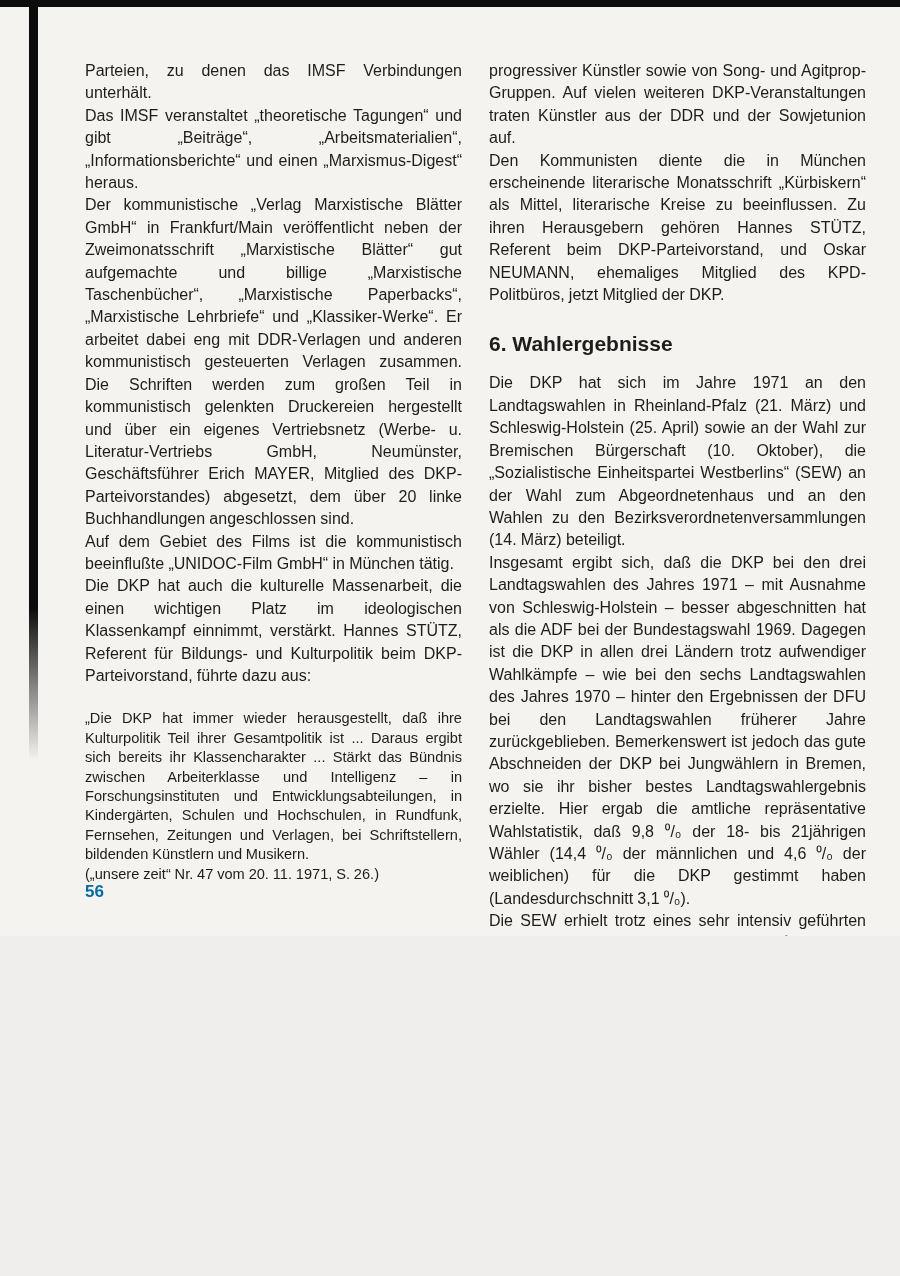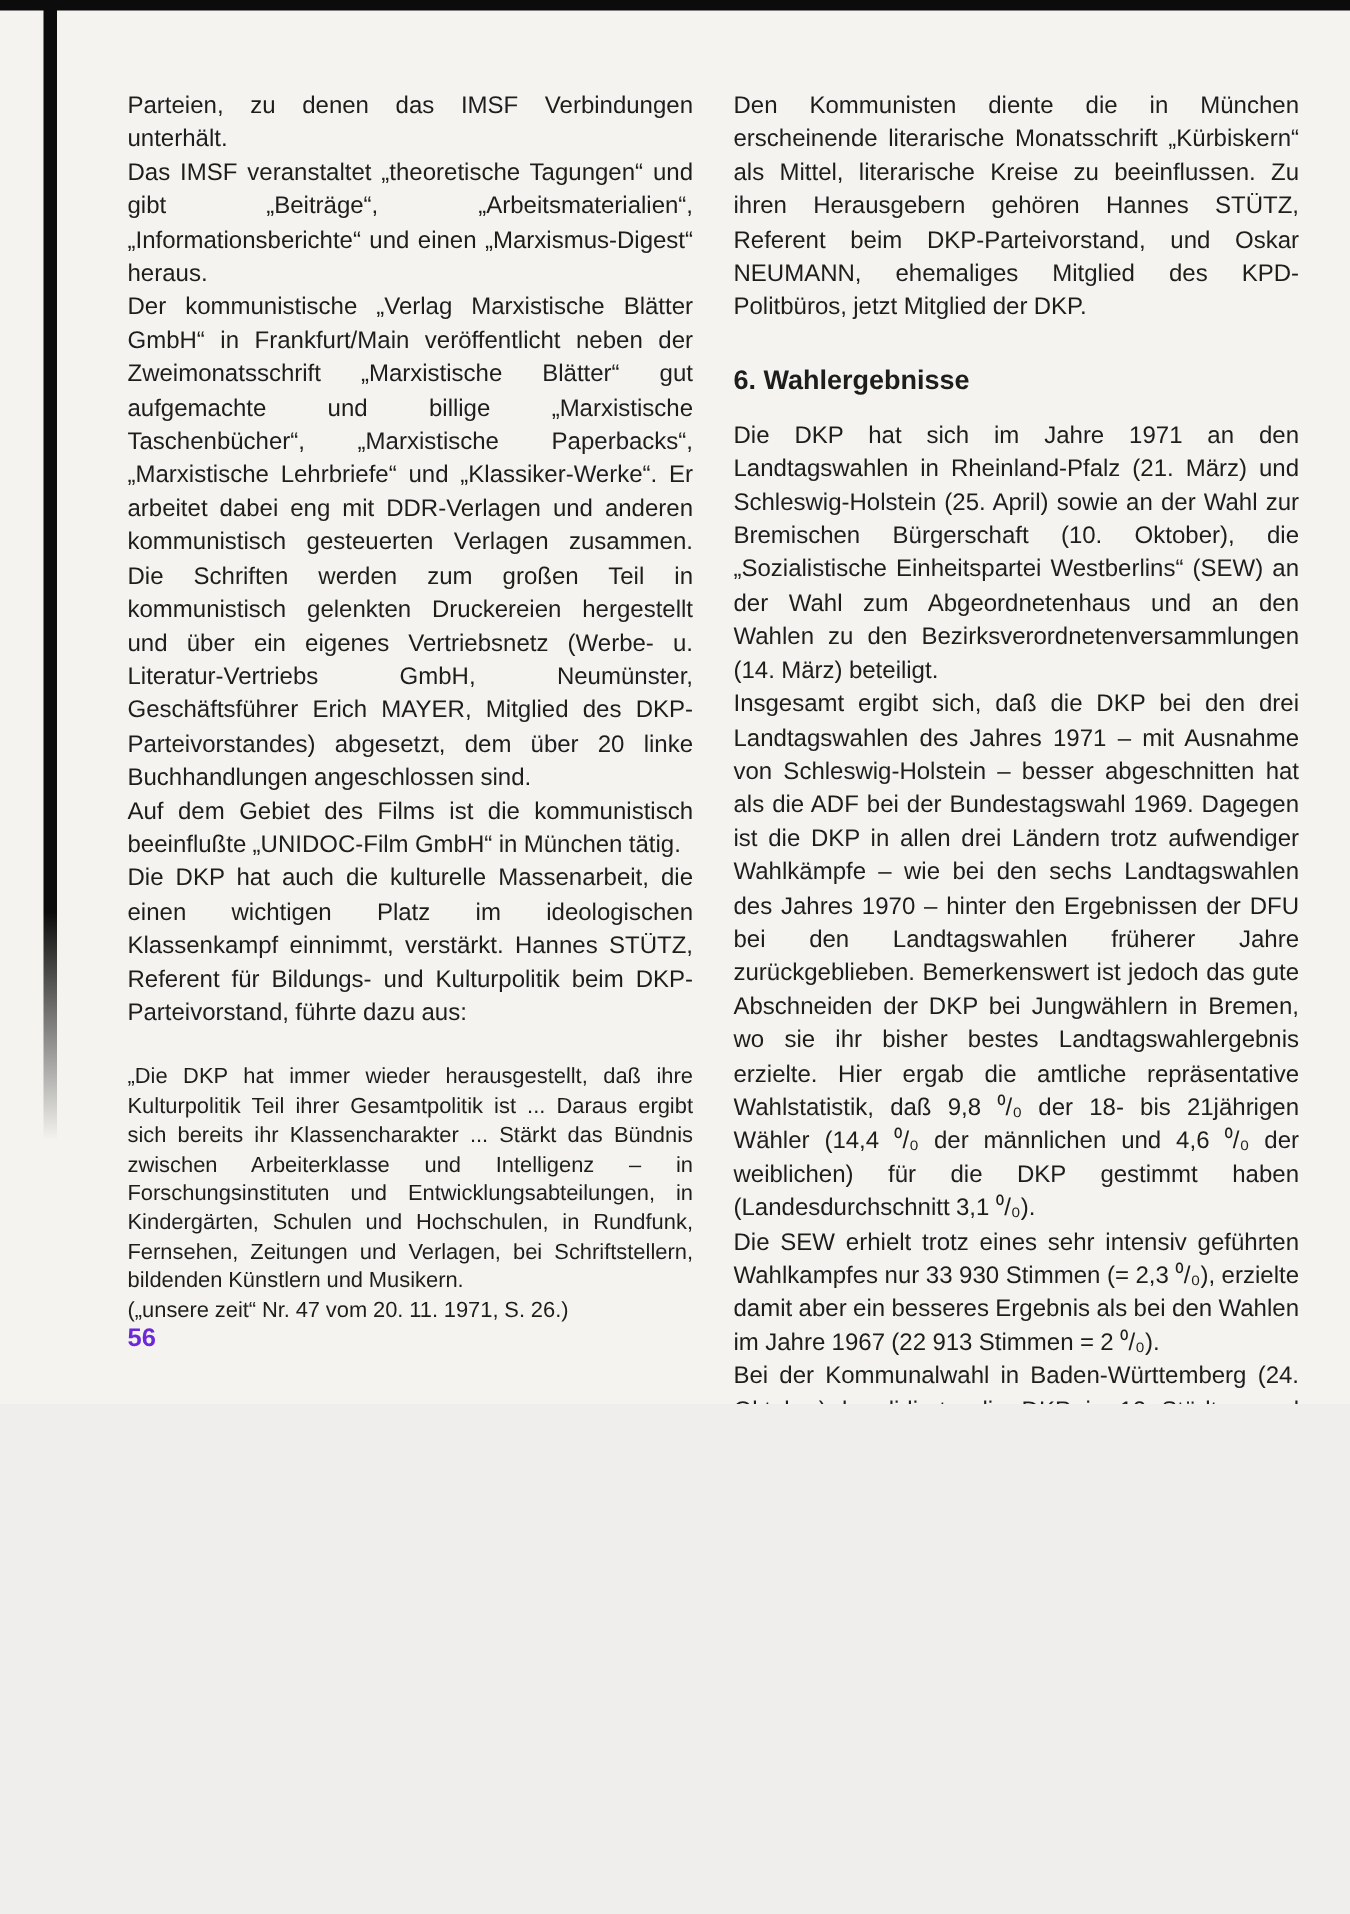--- a/index.html
+++ b/index.html
@@ -61,33 +61,33 @@
   }
 
   p.quote {
     font-size: 14.6px;
     line-height: 19.4px;
   }
 
   .gap-before { margin-top: 22px; }
 
   h2.heading {
-    font-size: 18px;
+    font-size: 21px;
     font-weight: bold;
     margin: 26px 0 16px 0;
     text-align: left;
   }
 
   .page-number {
     position: absolute;
     left: 85px;
     bottom: 34px;
     font-size: 17px;
     font-weight: bold;
-    color: #6d28d9;
+    color: #0369a1;
   }
 </style>
 </head>
 <body>
 
 <div class="page">
 
   <div class="artifact-top"></div>
   <div class="artifact-left"></div>
 
@@ -97,20 +97,21 @@
       <p class="body">Parteien, zu denen das IMSF Verbindungen unterhält.</p>
       <p class="body">Das IMSF veranstaltet „theoretische Tagungen“ und gibt „Beiträge“, „Arbeitsmaterialien“, „Informationsberichte“ und einen „Marxismus-Digest“ heraus.</p>
       <p class="body">Der kommunistische „Verlag Marxistische Blätter GmbH“ in Frankfurt/Main veröffentlicht neben der Zweimonatsschrift „Marxistische Blätter“ gut aufgemachte und billige „Marxistische Taschenbücher“, „Marxistische Paperbacks“, „Marxistische Lehrbriefe“ und „Klassiker-Werke“. Er arbeitet dabei eng mit DDR-Verlagen und anderen kommunistisch gesteuerten Verlagen zusammen. Die Schriften werden zum großen Teil in kommunistisch gelenkten Druckereien hergestellt und über ein eigenes Vertriebsnetz (Werbe- u. Literatur-Vertriebs GmbH, Neumünster, Geschäftsführer Erich MAYER, Mitglied des DKP-Parteivorstandes) abgesetzt, dem über 20 linke Buchhandlungen angeschlossen sind.</p>
       <p class="body">Auf dem Gebiet des Films ist die kommunistisch beeinflußte „UNIDOC-Film GmbH“ in München tätig.</p>
       <p class="body">Die DKP hat auch die kulturelle Massenarbeit, die einen wichtigen Platz im ideologischen Klassenkampf einnimmt, verstärkt. Hannes STÜTZ, Referent für Bildungs- und Kulturpolitik beim DKP-Parteivorstand, führte dazu aus:</p>
       <p class="quote gap-before">„Die DKP hat immer wieder herausgestellt, daß ihre Kulturpolitik Teil ihrer Gesamtpolitik ist ... Daraus ergibt sich bereits ihr Klassencharakter ... Stärkt das Bündnis zwischen Arbeiterklasse und Intelligenz – in Forschungsinstituten und Entwicklungsabteilungen, in Kindergärten, Schulen und Hochschulen, in Rundfunk, Fernsehen, Zeitungen und Verlagen, bei Schriftstellern, bildenden Künstlern und Musikern.</p>
       <p class="quote">(„unsere zeit“ Nr. 47 vom 20. 11. 1971, S. 26.)</p>
     </section>
 
     <section class="col">
+      <p class="body">progressiver Künstler sowie von Song- und Agitprop-Gruppen. Auf vielen weiteren DKP-Veranstaltungen traten Künstler aus der DDR und der Sowjetunion auf.</p>
       <p class="body">Den Kommunisten diente die in München erscheinende literarische Monatsschrift „Kürbiskern“ als Mittel, literarische Kreise zu beeinflussen. Zu ihren Herausgebern gehören Hannes STÜTZ, Referent beim DKP-Parteivorstand, und Oskar NEUMANN, ehemaliges Mitglied des KPD-Politbüros, jetzt Mitglied der DKP.</p>
       <h2 class="heading">6. Wahlergebnisse</h2>
       <p class="body">Die DKP hat sich im Jahre 1971 an den Landtagswahlen in Rheinland-Pfalz (21. März) und Schleswig-Holstein (25. April) sowie an der Wahl zur Bremischen Bürgerschaft (10. Oktober), die „Sozialistische Einheitspartei Westberlins“ (SEW) an der Wahl zum Abgeordnetenhaus und an den Wahlen zu den Bezirksverordnetenversammlungen (14. März) beteiligt.</p>
       <p class="body">Insgesamt ergibt sich, daß die DKP bei den drei Landtagswahlen des Jahres 1971 – mit Ausnahme von Schleswig-Holstein – besser abgeschnitten hat als die ADF bei der Bundestagswahl 1969. Dagegen ist die DKP in allen drei Ländern trotz aufwendiger Wahlkämpfe – wie bei den sechs Landtagswahlen des Jahres 1970 – hinter den Ergebnissen der DFU bei den Landtagswahlen früherer Jahre zurückgeblieben. Bemerkenswert ist jedoch das gute Abschneiden der DKP bei Jungwählern in Bremen, wo sie ihr bisher bestes Landtagswahlergebnis erzielte. Hier ergab die amtliche repräsentative Wahlstatistik, daß 9,8 ⁰/₀ der 18- bis 21jährigen Wähler (14,4 ⁰/₀ der männlichen und 4,6 ⁰/₀ der weiblichen) für die DKP gestimmt haben (Landesdurchschnitt 3,1 ⁰/₀).</p>
       <p class="body">Die SEW erhielt trotz eines sehr intensiv geführten Wahlkampfes nur 33 930 Stimmen (= 2,3 ⁰/₀), erzielte damit aber ein besseres Ergebnis als bei den Wahlen im Jahre 1967 (22 913 Stimmen = 2 ⁰/₀).</p>
       <p class="body">Bei der Kommunalwahl in Baden-Württemberg (24. Oktober) kandidierte die DKP in 12 Städten und Gemeinden. Sie konnte ledig-</p>
     </section>
 
   </main>
 

